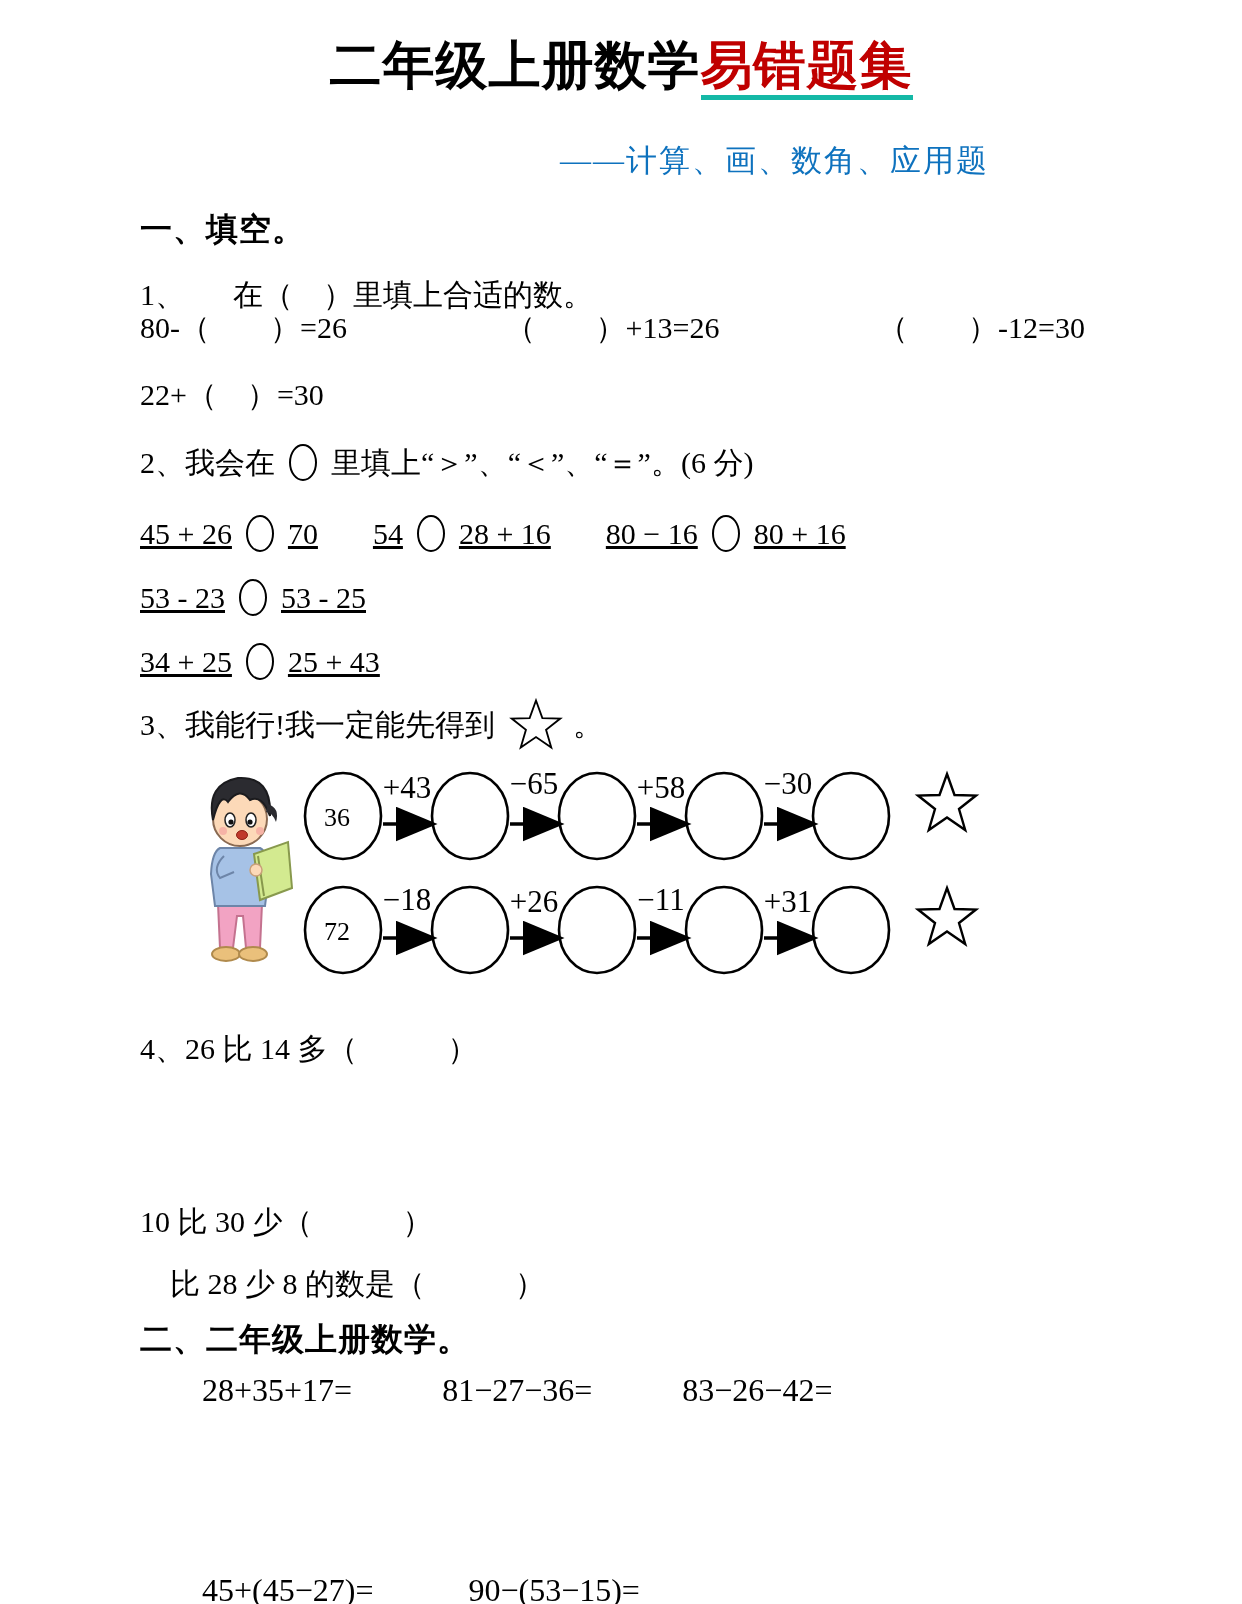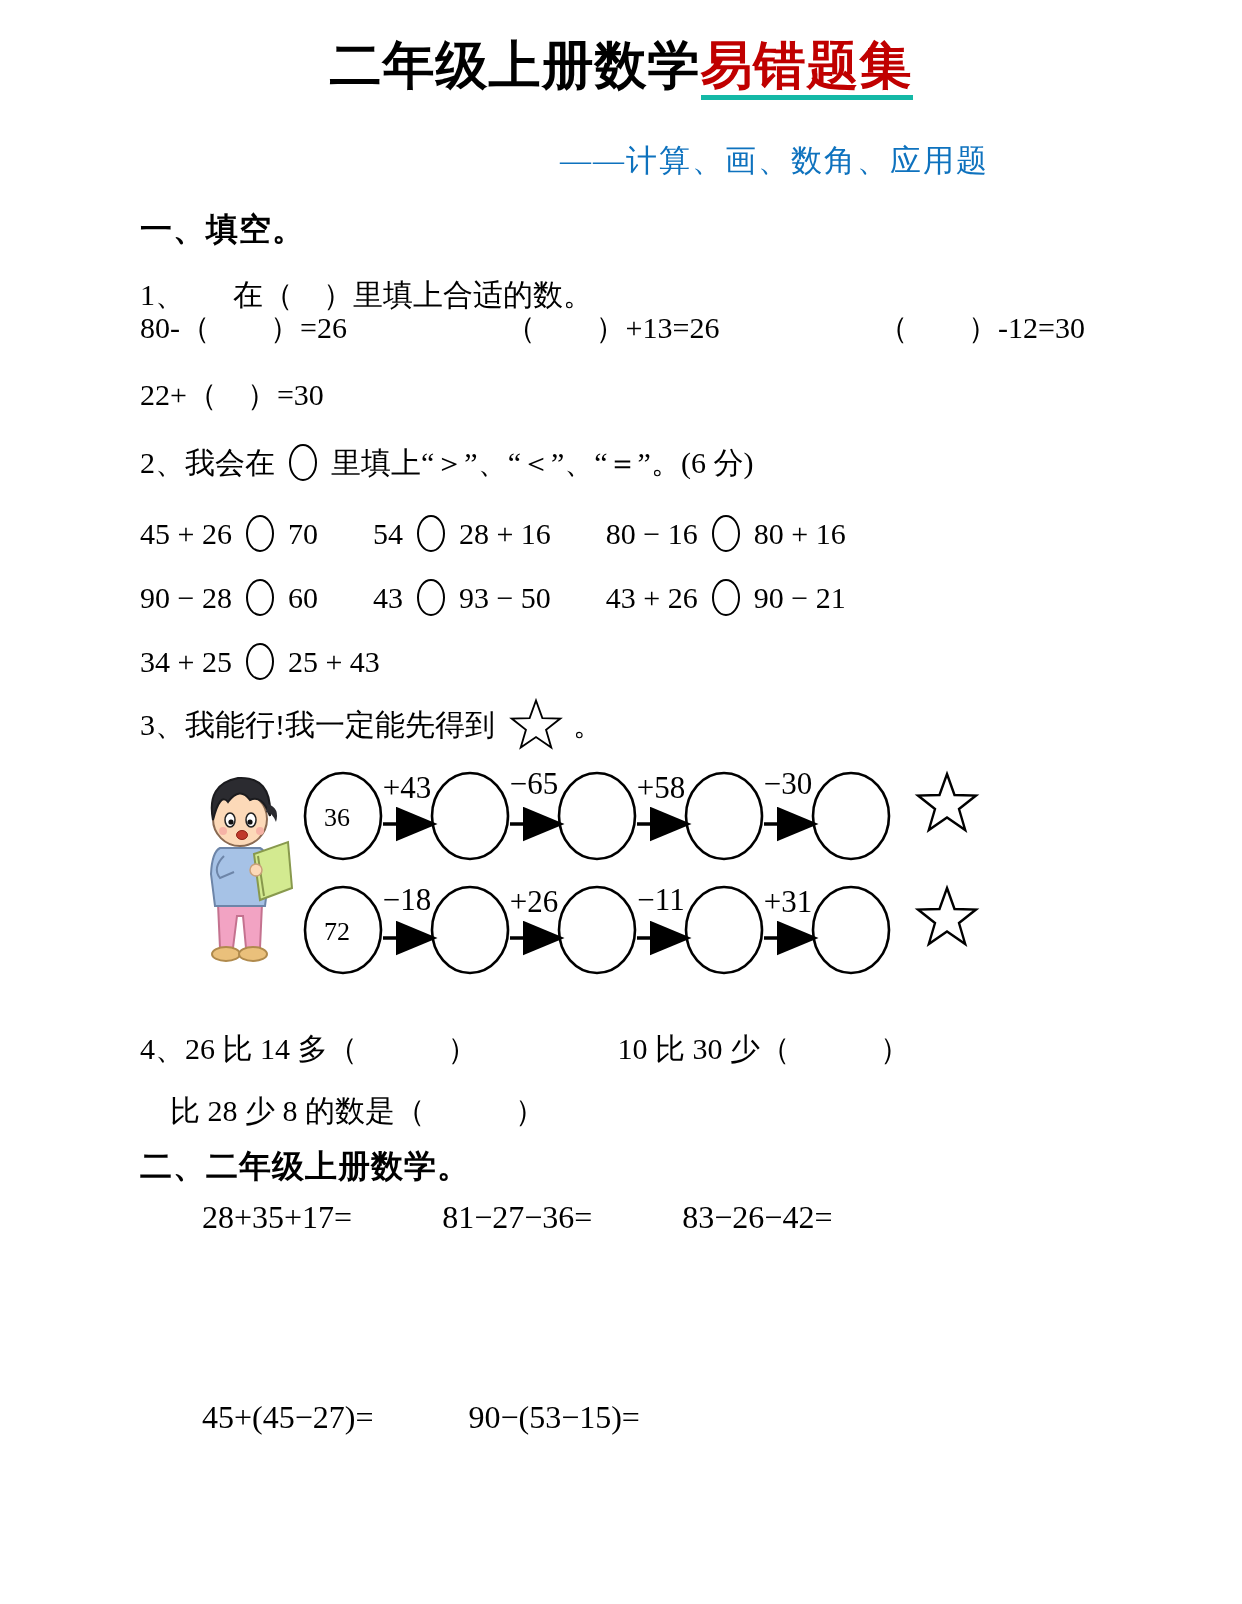--- a/index.html
+++ b/index.html
@@ -33,29 +33,29 @@
   .q2line .circle-icon{margin:0 14px;}
   .circle-icon{
     display:inline-block;width:24px;height:33px;border:2px solid #000;
     border-radius:50%;vertical-align:-7px;background:#fff;flex:none;
   }
   .cmp-row{display:flex;align-items:center;gap:55px;font-size:30px;}
   .rA{margin-top:34px;}
   .rB{margin-top:27px;}
   .rC{margin-top:27px;}
   .rD{margin-top:27px;}
-  .cmp-group{display:inline-flex;align-items:center;gap:14px;}
+  .cmp-group{display:inline-flex;align-items:center;gap:14px;text-decoration:underline;}
   .q3line{margin-top:18px;display:flex;align-items:center;}
   .q3line .star-inline{margin:0 10px 0 14px;}
   .diagram{position:relative;margin-top:10px;height:232px;}
   .boy{position:absolute;left:42px;top:4px;}
   .chain{position:absolute;left:163px;}
   .chain.row1{top:0;}
   .chain.row2{top:114px;}
-  .q4line1{margin-top:40px;display:flex;gap:140px;}
+  .q4line1{margin-top:40px;display:flex;gap:140px;flex-direction:column;}
   .q4line2{margin-top:29px;padding-left:30px;}
   .wrow{display:flex;font-size:32px;line-height:1.1;padding-left:62px;}
   .wrow1{margin-top:16px;gap:90px;}
   .wrow2{margin-top:165px;gap:95px;}
   svg text{font-family:"Liberation Serif","DejaVu Serif",serif;}
 </style>
 </head>
 <body>
 
 <h1 class="title"><span>二年级上册数学</span><span class="red">易错题集</span></h1>
@@ -94,35 +94,25 @@
         <span>54</span>
         <span class="circle-icon"></span>
         <span>28 + 16</span>
       </span>
     <span class="cmp-group">
         <span>80 − 16</span>
         <span class="circle-icon"></span>
         <span>80 + 16</span>
       </span>
   </div>
-  <div class="cmp-row rC">
-    <span class="cmp-group">
-        <span>90 − 28</span>
-        <span class="circle-icon"></span>
-        <span>60</span>
-      </span>
-    <span class="cmp-group">
-        <span>43</span>
-        <span class="circle-icon"></span>
-        <span>93 − 50</span>
-      </span>
-    <span class="cmp-group">
-        <span>43 + 26</span>
-        <span class="circle-icon"></span>
-        <span>90 − 21</span>
+  <div class="cmp-row rB">
+    <span class="cmp-group">
+        <span>53 - 23</span>
+        <span class="circle-icon"></span>
+        <span>53 - 25</span>
       </span>
   </div>
   <div class="cmp-row rD">
     <span class="cmp-group">
         <span>34 + 25</span>
         <span class="circle-icon"></span>
         <span>25 + 43</span>
       </span>
   </div>
 

